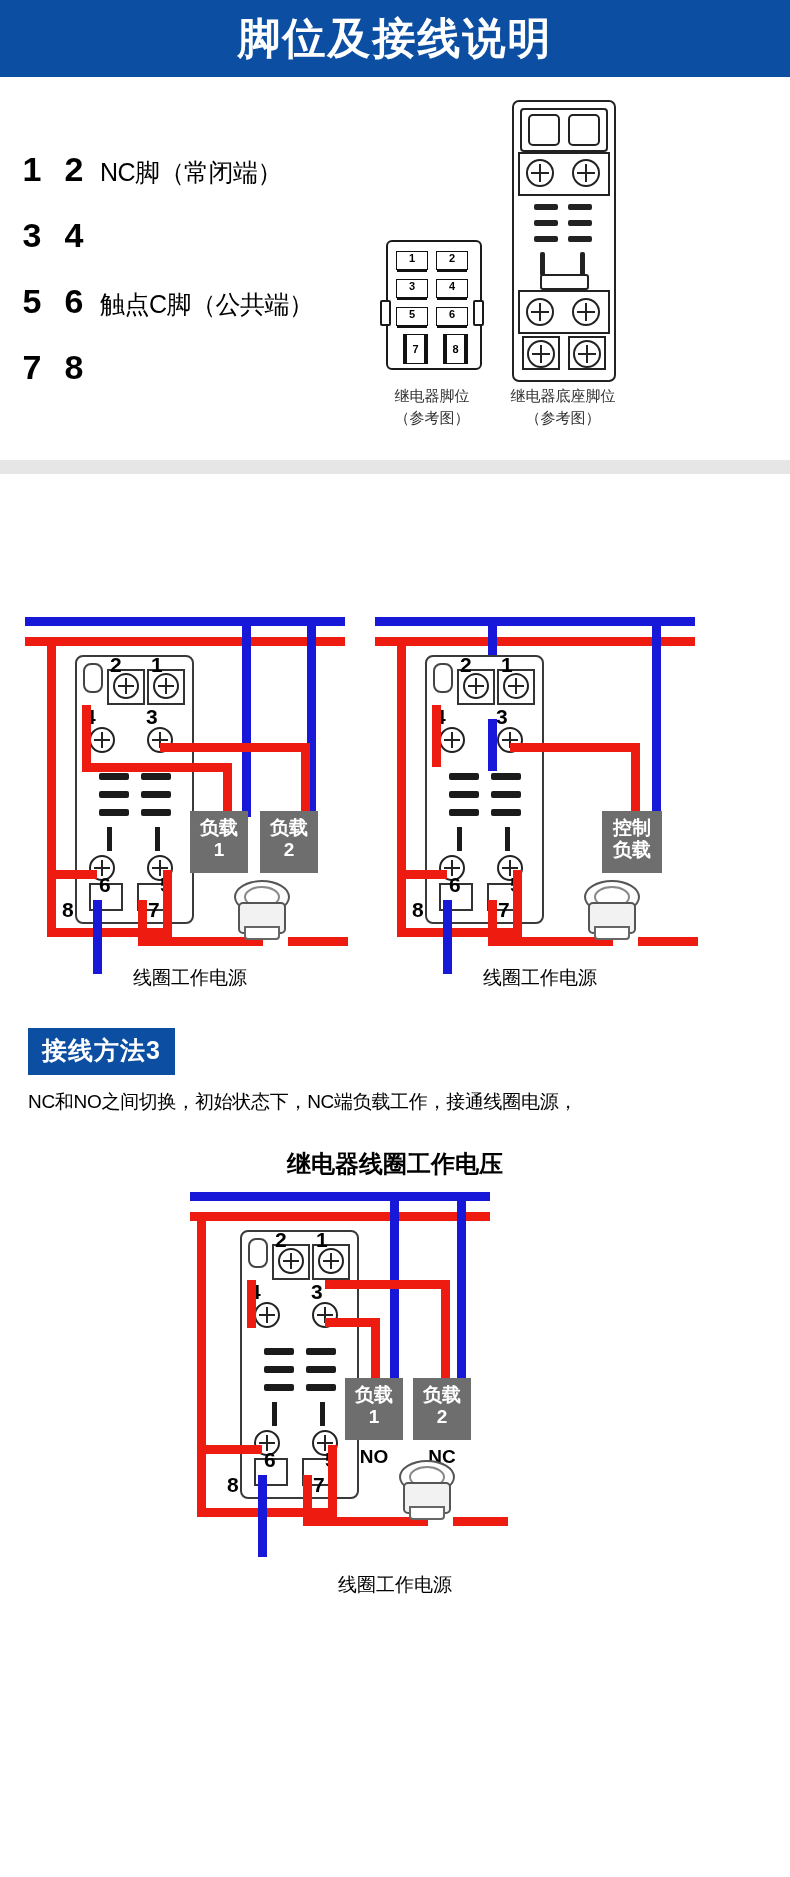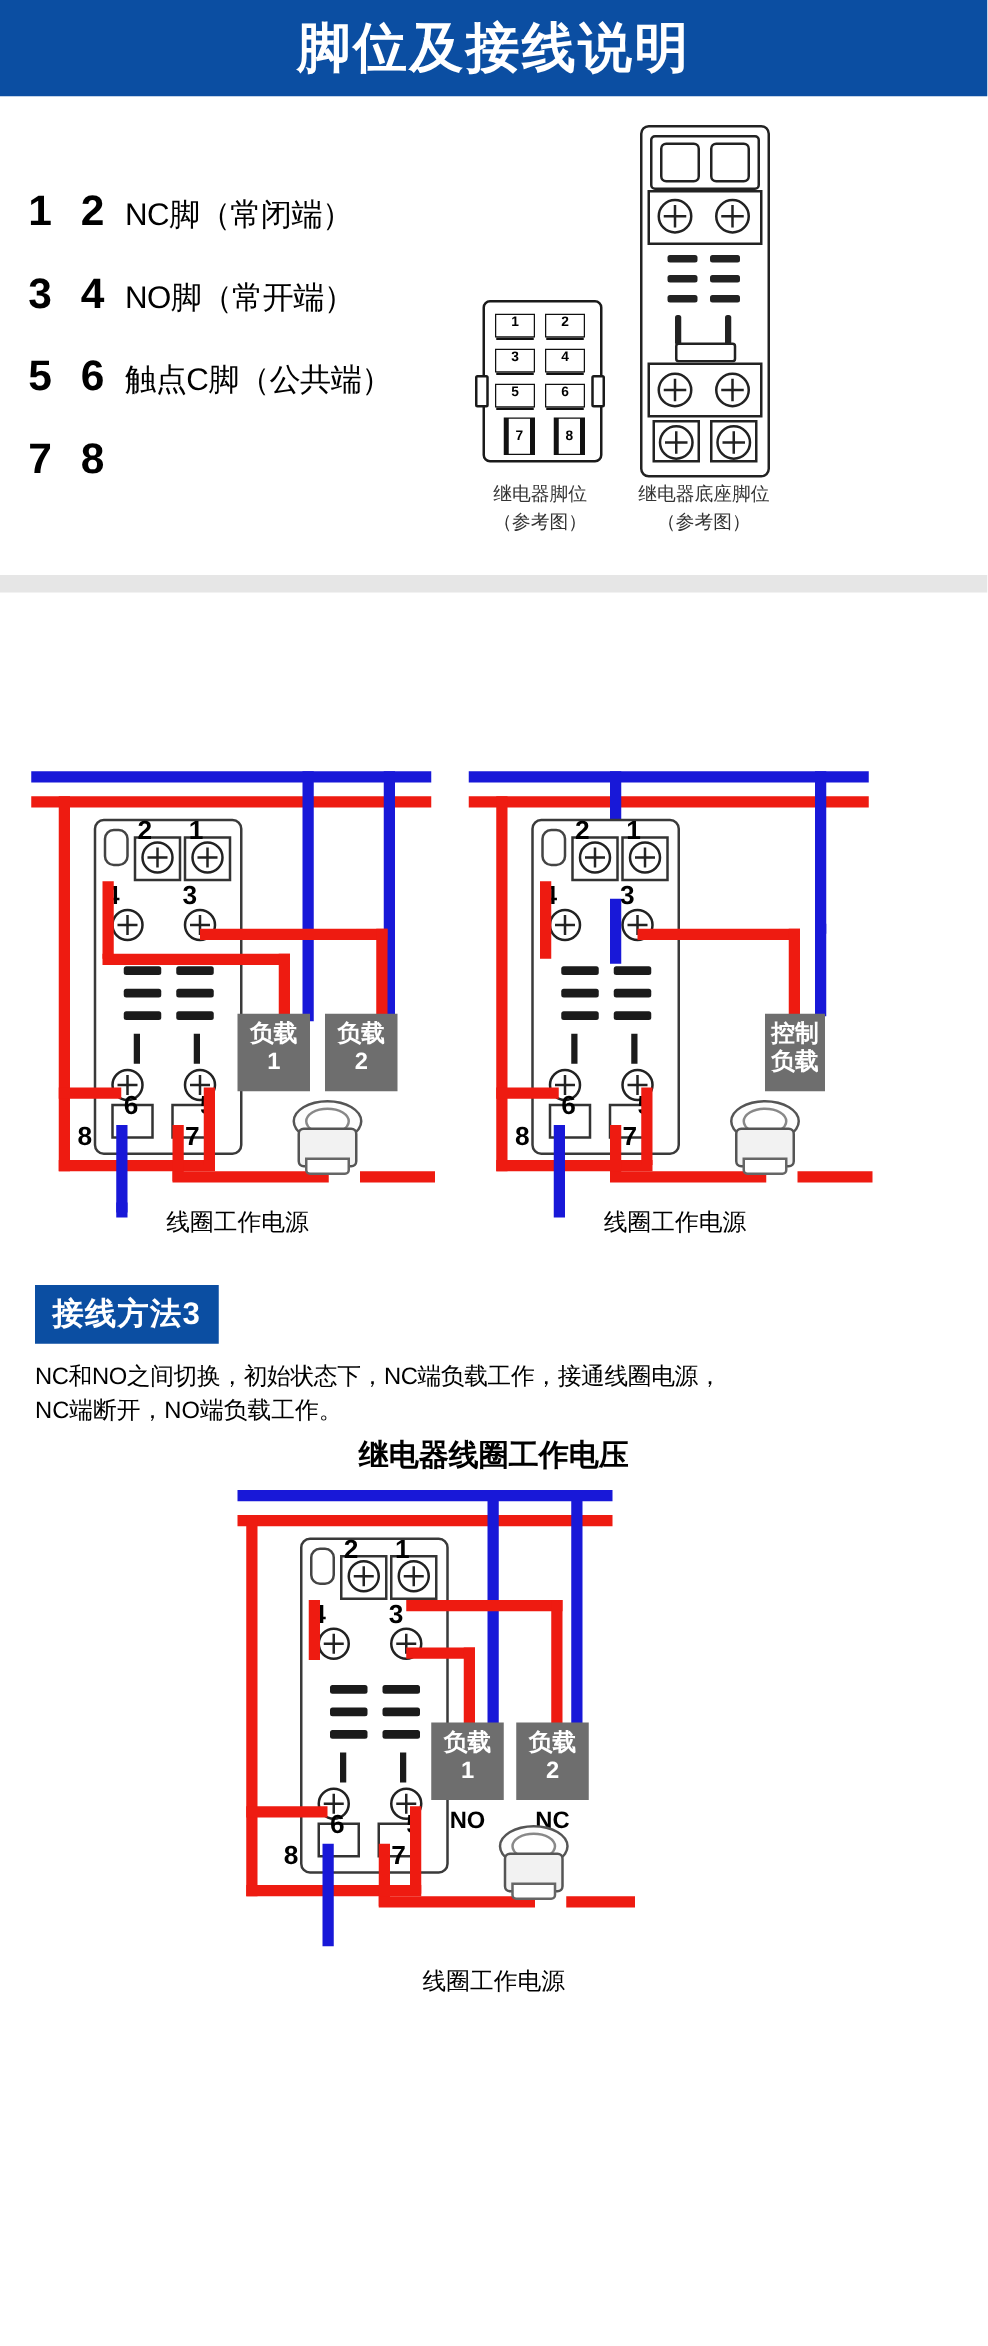--- a/index.html
+++ b/index.html
@@ -128,21 +128,20 @@
 
 <div class="pinlist">
   <div class="pinrow">
     <span class="pinnum">1</span>
     <span class="pinnum second">2</span>
     <span class="pintext">NC脚（常闭端）</span>
   </div>
   <div class="pinrow">
     <span class="pinnum">3</span>
     <span class="pinnum second">4</span>
-    <span class="pintext">NO脚（常开端）</span>
   </div>
   <div class="pinrow">
     <span class="pinnum">5</span>
     <span class="pinnum second">6</span>
     <span class="pintext">触点C脚（公共端）</span>
   </div>
   <div class="pinrow">
     <span class="pinnum">7</span>
     <span class="pinnum second">8</span>
   </div>
@@ -314,21 +313,21 @@
   <div class="r-num" style="position:absolute;left:140px;top:258px;">5</div>
   <div class="r-num" style="position:absolute;left:42px;top:283px;">8</div>
   <div class="r-num" style="position:absolute;left:128px;top:283px;">7</div>
 
   <div class="wire red" style="position:absolute;left:140px;top:128px;width:130px;height:9px;"></div>
   <div class="wire red" style="position:absolute;left:261px;top:128px;width:9px;height:70px;"></div>
   <div class="wire blue" style="position:absolute;left:118px;top:104px;width:9px;height:52px;"></div>
   <div class="wire red" style="position:absolute;left:62px;top:90px;width:9px;height:62px;"></div>
   <div class="wire blue" style="position:absolute;left:282px;top:124px;width:9px;height:74px;"></div>
 
-  <div class="loadbox" style="left:232px;top:196px;width:48px;height:62px;margin-left:10px;">
+  <div class="loadbox" style="left:232px;top:196px;width:60px;height:62px;">
     <div>控制</div>
     <div>负载</div>
   </div>
 
   <div class="wire red" style="position:absolute;left:27px;top:313px;width:125px;height:9px;"></div>
   <div class="wire red" style="position:absolute;left:143px;top:255px;width:9px;height:62px;"></div>
   <div class="wire red" style="position:absolute;left:27px;top:255px;width:50px;height:9px;"></div>
   <div class="wire blue" style="position:absolute;left:73px;top:285px;width:9px;height:74px;"></div>
   <div class="wire red" style="position:absolute;left:118px;top:285px;width:9px;height:45px;"></div>
   <div class="wire red" style="position:absolute;left:118px;top:322px;width:125px;height:9px;"></div>
@@ -339,21 +338,20 @@
     <div class="lamp-inner"></div>
     <div class="lamp-body"></div>
     <div class="lamp-base"></div>
   </div>
 </div>
 <div class="sectioncap" style="left:370px;top:965px;width:340px;">线圈工作电源</div>
 
 <div style="position:absolute;left:28px;top:1028px;width:700px;">
   <div class="badge">接线方法3</div>
   <div class="desc">NC和NO之间切换，初始状态下，NC端负载工作，接通线圈电源，</div>
-  <div style="font-size:19px;line-height:27px;">NC端断开，NO端负载工作。</div>
 </div>
 
 <div class="m3title" style="left:0px;top:1148px;width:790px;">继电器线圈工作电压</div>
 
 <div style="position:absolute;left:185px;top:1190px;width:400px;height:370px;">
   <div class="wire blue" style="position:absolute;left:5px;top:2px;width:300px;height:9px;"></div>
   <div class="wire red" style="position:absolute;left:5px;top:22px;width:300px;height:9px;"></div>
   <div class="wire blue" style="position:absolute;left:205px;top:2px;width:9px;height:190px;"></div>
   <div class="wire blue" style="position:absolute;left:272px;top:2px;width:9px;height:190px;"></div>
   <div class="wire red" style="position:absolute;left:12px;top:22px;width:9px;height:305px;"></div>

